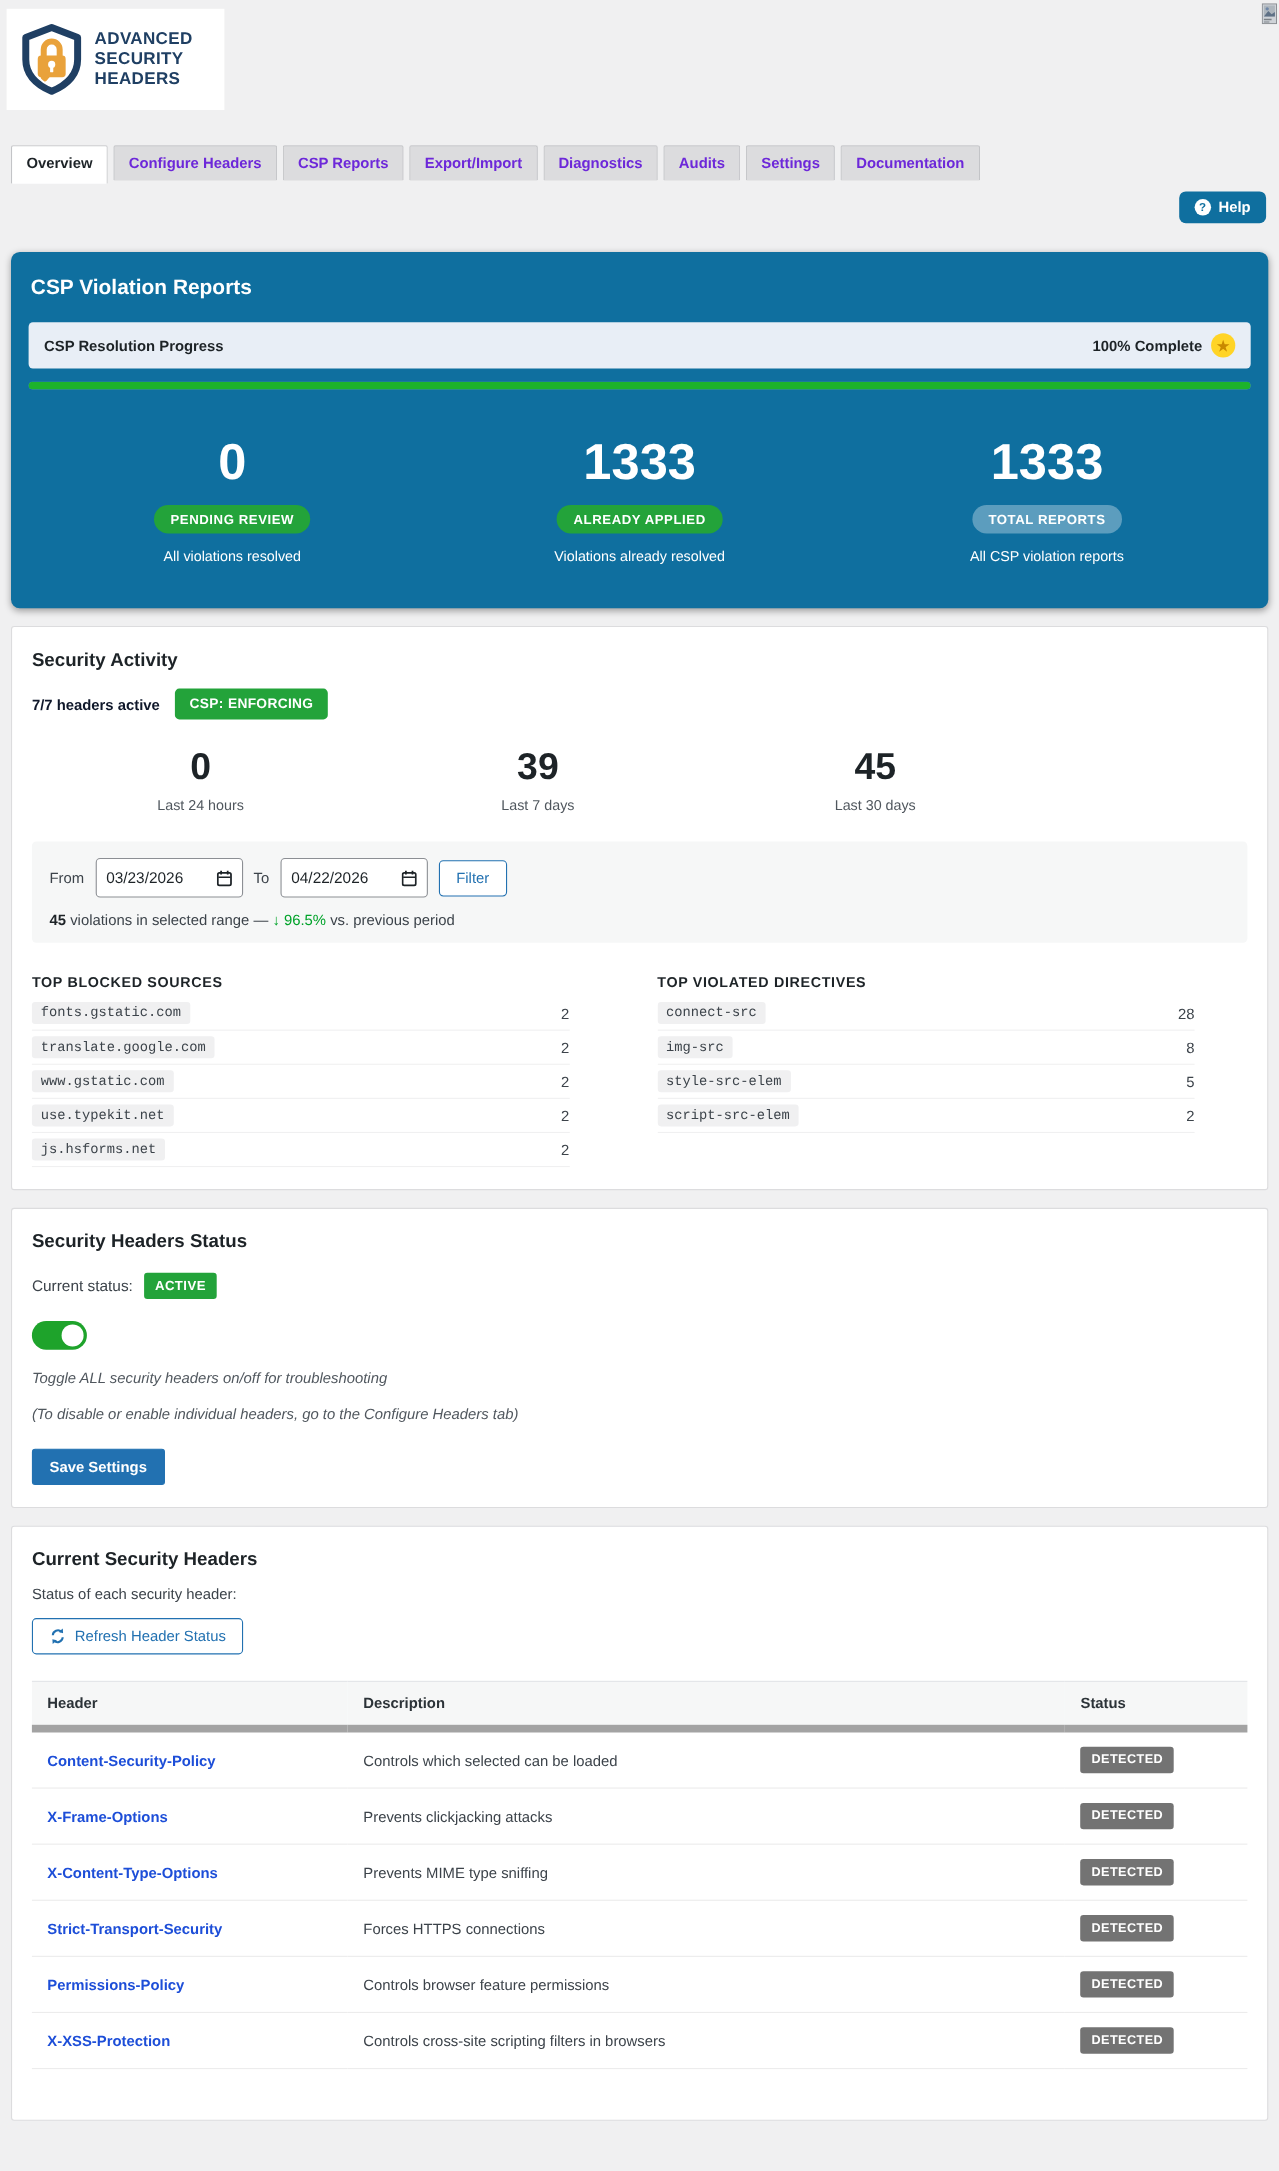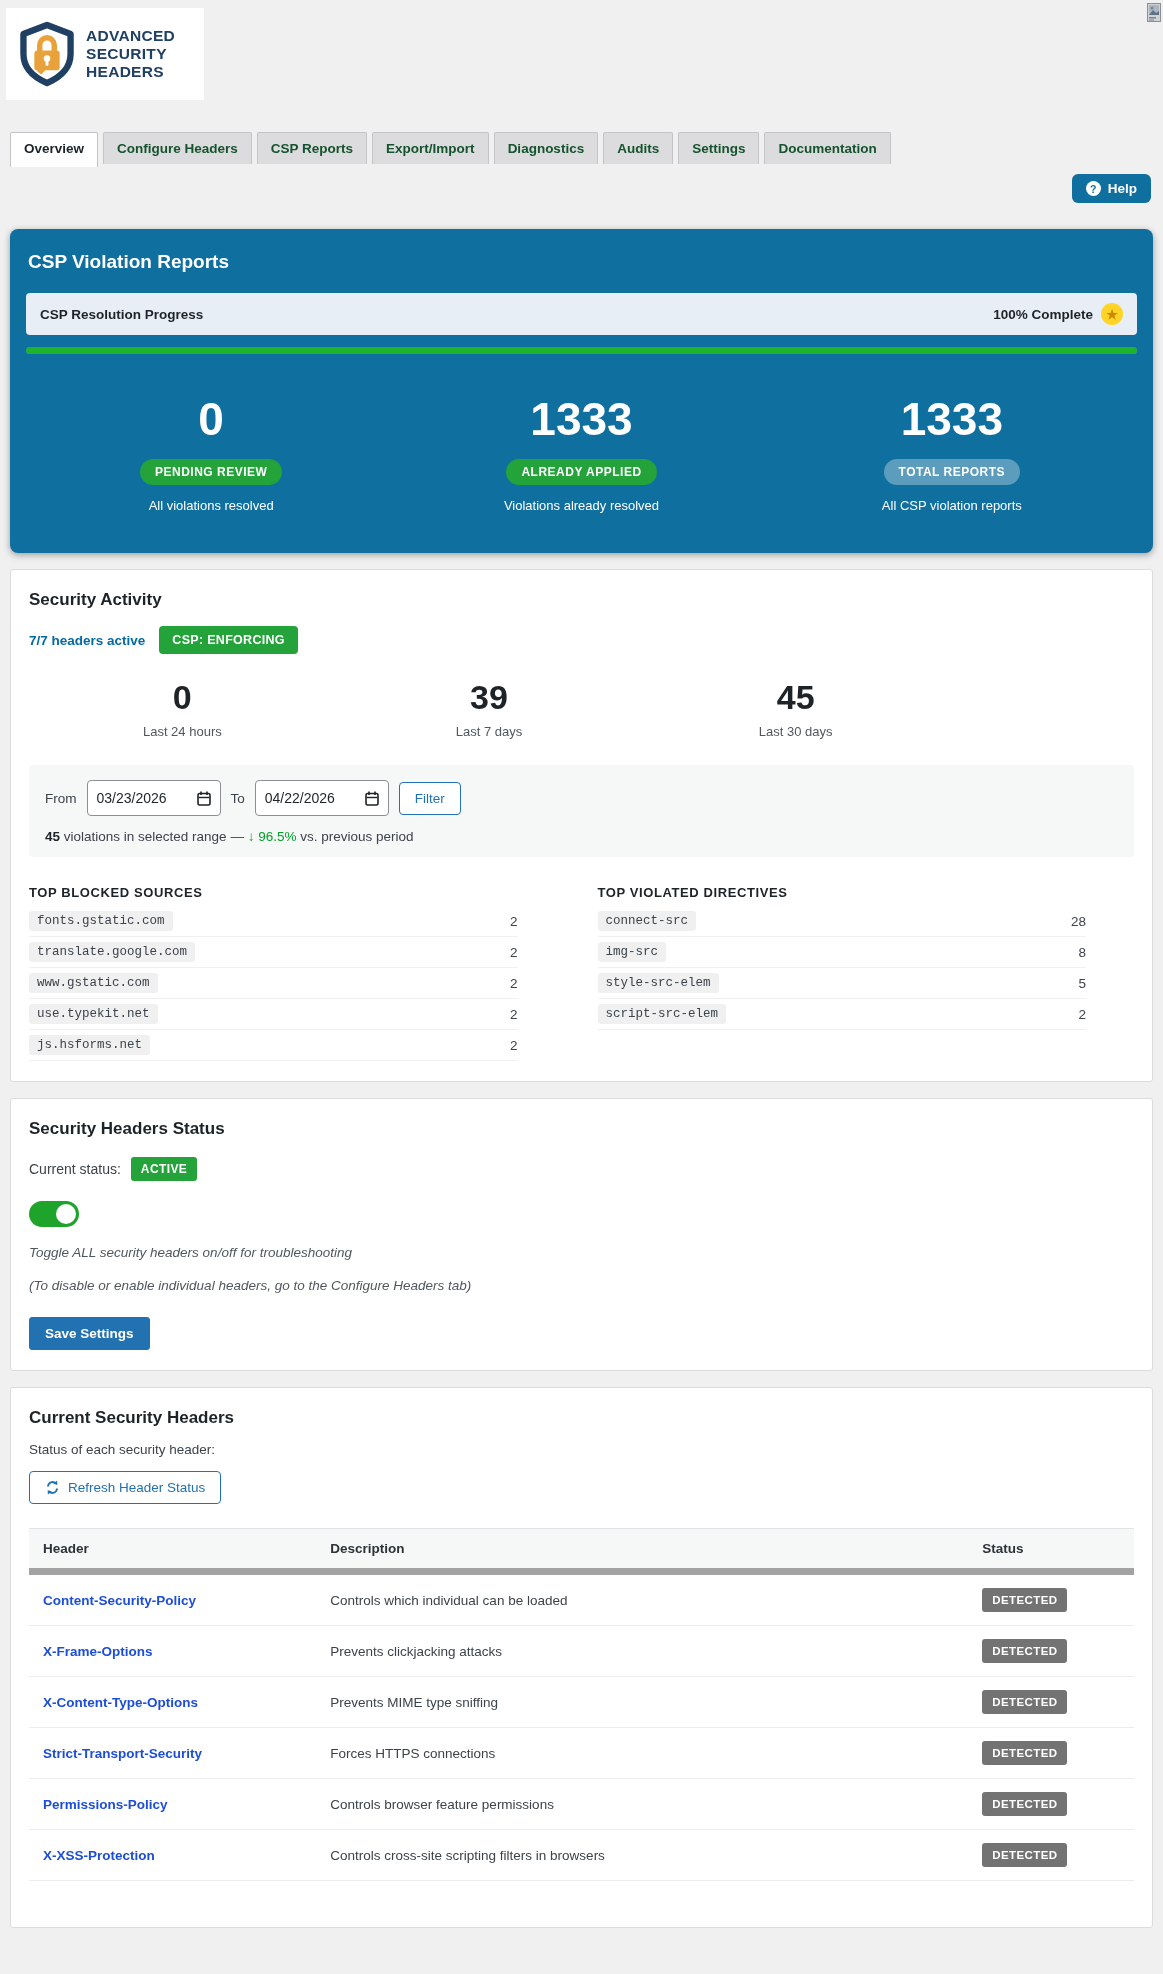--- a/index.html
+++ b/index.html
@@ -6,21 +6,21 @@
   html,body { width: 1163px; background: #f0f0f1; font-family: "Liberation Sans", sans-serif; color: #1d2327; }
   body { position: relative; min-height: 1974px; }
 
   
   .logo-box { margin: 8px 0 0 6px; width: 198px; height: 92px; background: #fff; display: flex; align-items: center; gap: 10px; padding: 10px 12px; }
   .logo-text { font-weight: bold; color: #1f3f63; font-size: 15.5px; line-height: 1.15; letter-spacing: .3px; }
   .broken-img { position: absolute; top: 3px; right: 2px; }
 
   
   .tabs { margin: 32px 0 0 10px; display: flex; gap: 5px; align-items: flex-end; }
-  .tab { display: inline-block; padding: 8px 13px; background: #dcdcde; border: 1px solid #c3c4c7; border-bottom: none; color: #14532d; font-size: 13.5px; font-weight: 600; cursor: pointer; border-radius: 2px 2px 0 0; }
+  .tab { display: inline-block; padding: 8px 13px; background: #dcdcde; border: 1px solid #c3c4c7; border-bottom: none; color: #6d28d9; font-size: 13.5px; font-weight: 600; cursor: pointer; border-radius: 2px 2px 0 0; }
   .tab.s-active { background: #fff; color: #1d2327; padding-bottom: 11px; margin-bottom: -3px; }
 
   
   .help-row { display: flex; justify-content: flex-end; margin: 10px 12px 0 0; }
   .help-btn { display: inline-flex; align-items: center; gap: 7px; background: #0f6f9f; color: #fff; border: none; border-radius: 6px; padding: 7px 14px; font-size: 13.5px; font-weight: bold; cursor: pointer; font-family: inherit; }
   .help-q { display: inline-flex; align-items: center; justify-content: center; width: 15px; height: 15px; border-radius: 50%; background: #fff; color: #0f6f9f; font-size: 10.5px; font-weight: bold; }
 
   
   .csp-panel { margin: 26px 10px 0 10px; background: #0f6f9f; border-radius: 8px; box-shadow: 0 2px 7px rgba(0,0,0,.35); padding: 18px 16px 40px 16px; }
   .csp-title { color: #fff; font-size: 19px; font-weight: bold; padding: 4px 2px 0 2px; }
@@ -36,21 +36,21 @@
   .csp-badge.s-green { background: #23a33a; }
   .csp-badge.s-muted { background: rgba(255,255,255,.32); }
   .csp-stat-caption { margin-top: 13px; color: #fff; font-size: 13px; }
 
   
   .card { margin: 16px 10px 0 10px; background: #fff; border: 1px solid #dcdcde; border-radius: 3px; padding: 20px 18px; }
   .card-title { font-size: 17px; font-weight: bold; color: #1d2327; }
 
   
   .sa-statusline { margin-top: 16px; display: flex; align-items: center; gap: 14px; }
-  .sa-headers-active { font-size: 13.5px; font-weight: bold; color: #0369a1; }
+  .sa-headers-active { font-size: 13.5px; font-weight: bold; color: #0f172a; }
   .badge-green { display: inline-block; background: #23a33a; color: #fff; font-size: 12.5px; font-weight: bold; padding: 7px 13px; border-radius: 4px; letter-spacing: .3px; }
   .sa-stats { margin-top: 26px; width: 920px; display: grid; grid-template-columns: 1fr 1fr 1fr; text-align: center; }
   .sa-stat-value { font-size: 34px; font-weight: bold; color: #1d2327; line-height: 1; }
   .sa-stat-caption { margin-top: 10px; font-size: 13px; color: #50575e; }
   .filter-box { margin-top: 26px; background: #f6f7f7; border-radius: 4px; padding: 15px 16px 13px 16px; }
   .filter-row { display: flex; align-items: center; gap: 10px; }
   .filter-label { font-size: 13.5px; color: #3c434a; }
   .date-input { display: inline-flex; align-items: center; justify-content: space-between; gap: 8px; width: 134px; height: 36px; background: #fff; border: 1px solid #8c8f94; border-radius: 4px; padding: 4px 9px; font-size: 14px; color: #1d2327; cursor: pointer; }
   .btn-outline { background: #fff; border: 1px solid #2271b1; color: #2271b1; border-radius: 4px; padding: 8px 15px; font-size: 13.5px; cursor: pointer; font-family: inherit; }
   .filter-summary { margin-top: 13px; font-size: 13.5px; color: #3c434a; }
@@ -293,21 +293,21 @@
     <thead>
       <tr>
         <th>Header</th>
         <th>Description</th>
         <th>Status</th>
       </tr>
     </thead>
     <tbody>
       <tr>
           <td class="td-name">Content-Security-Policy</td>
-          <td class="td-desc">Controls which individual can be loaded</td>
+          <td class="td-desc">Controls which selected can be loaded</td>
           <td class="td-status"><span class="badge-detected">DETECTED</span></td>
         </tr>
         <tr>
           <td class="td-name">X-Frame-Options</td>
           <td class="td-desc">Prevents clickjacking attacks</td>
           <td class="td-status"><span class="badge-detected">DETECTED</span></td>
         </tr>
         <tr>
           <td class="td-name">X-Content-Type-Options</td>
           <td class="td-desc">Prevents MIME type sniffing</td>

